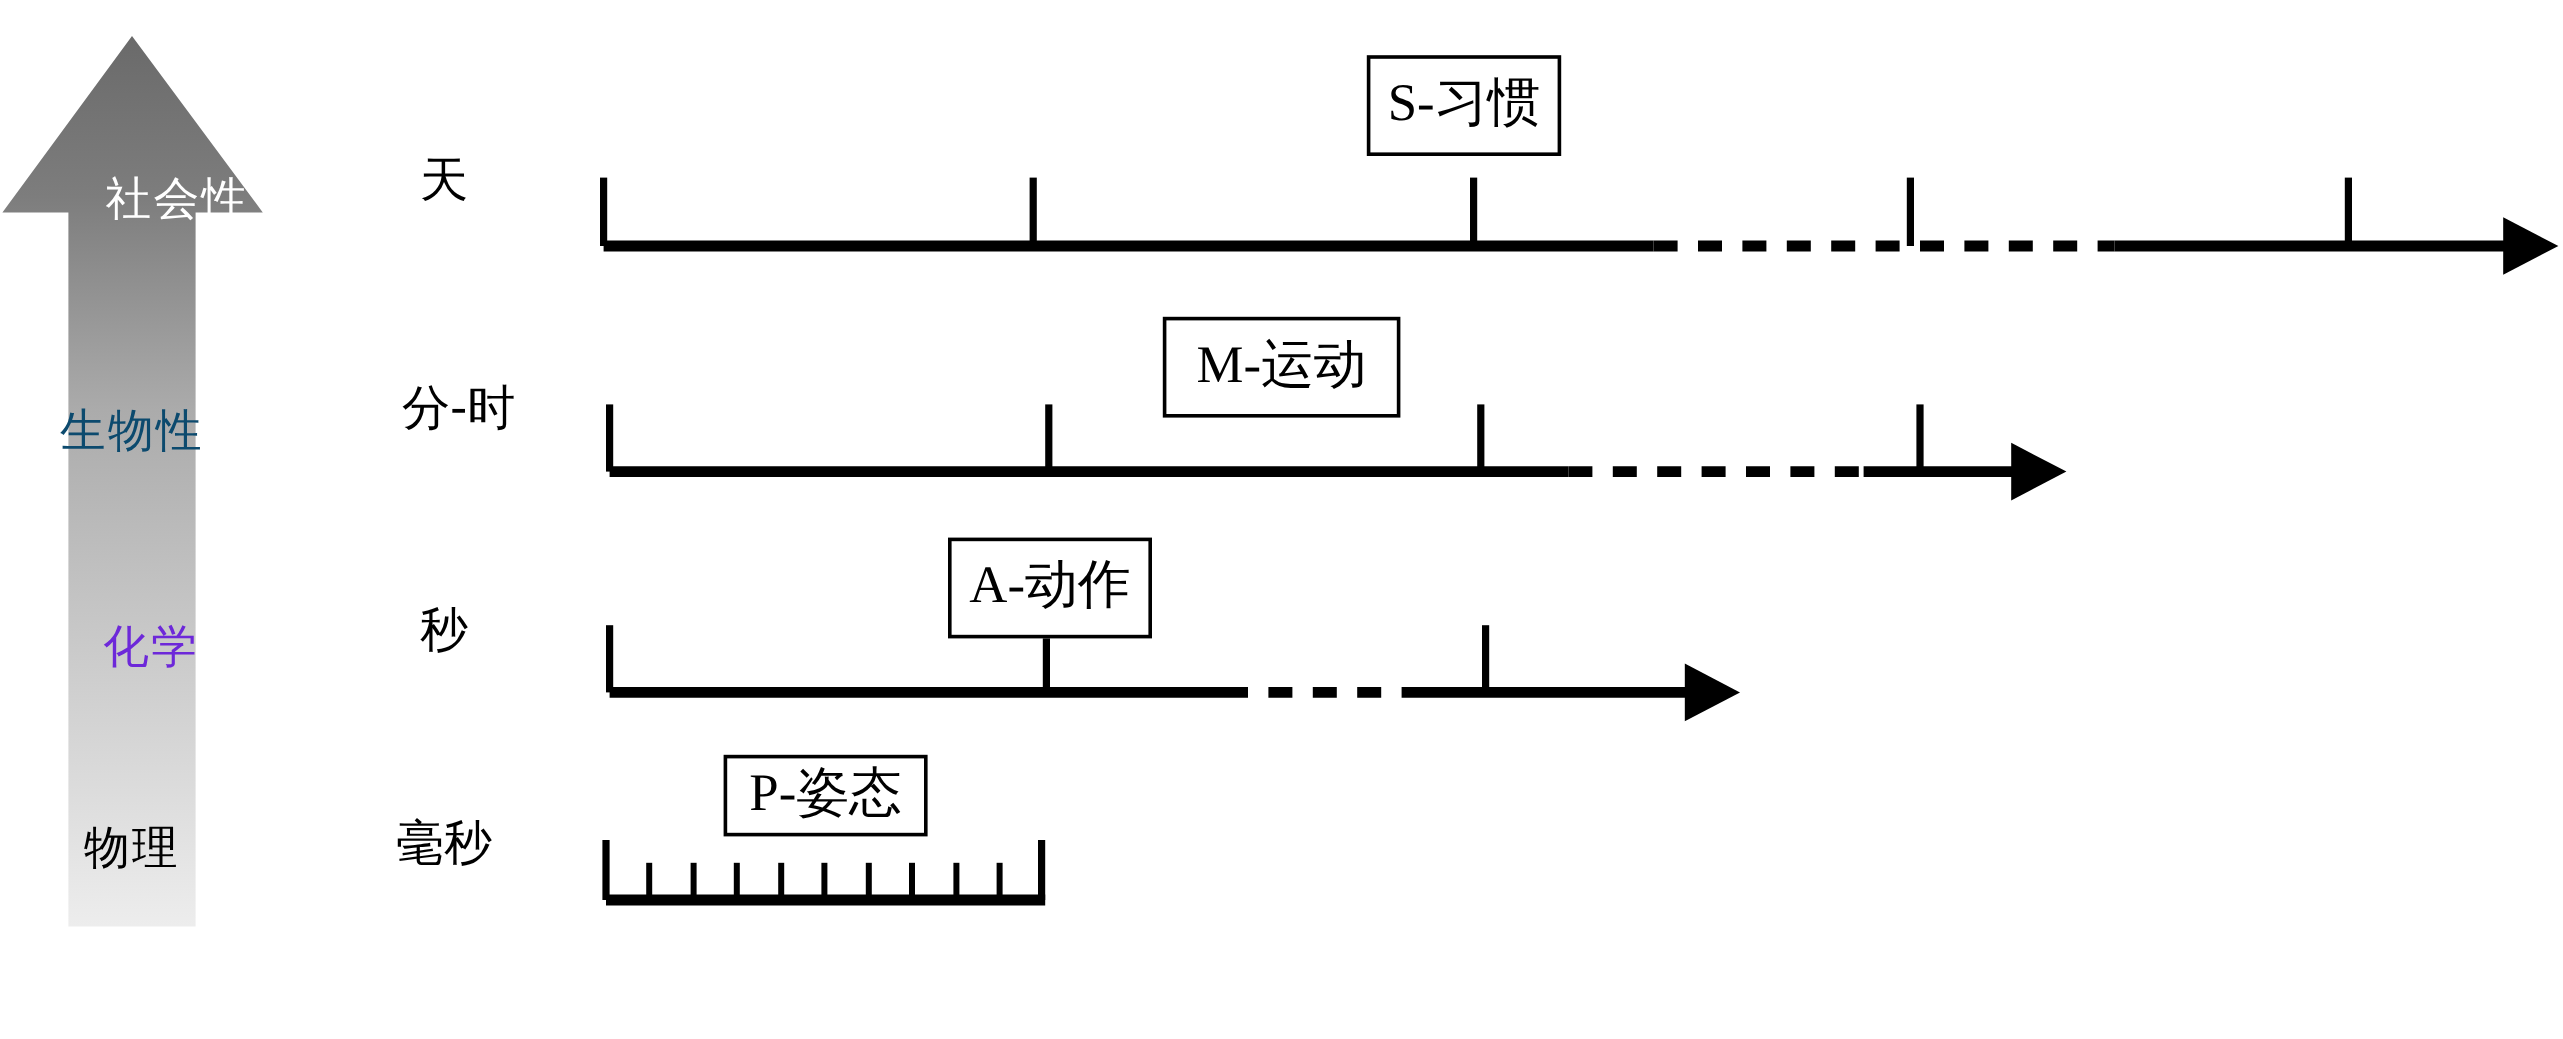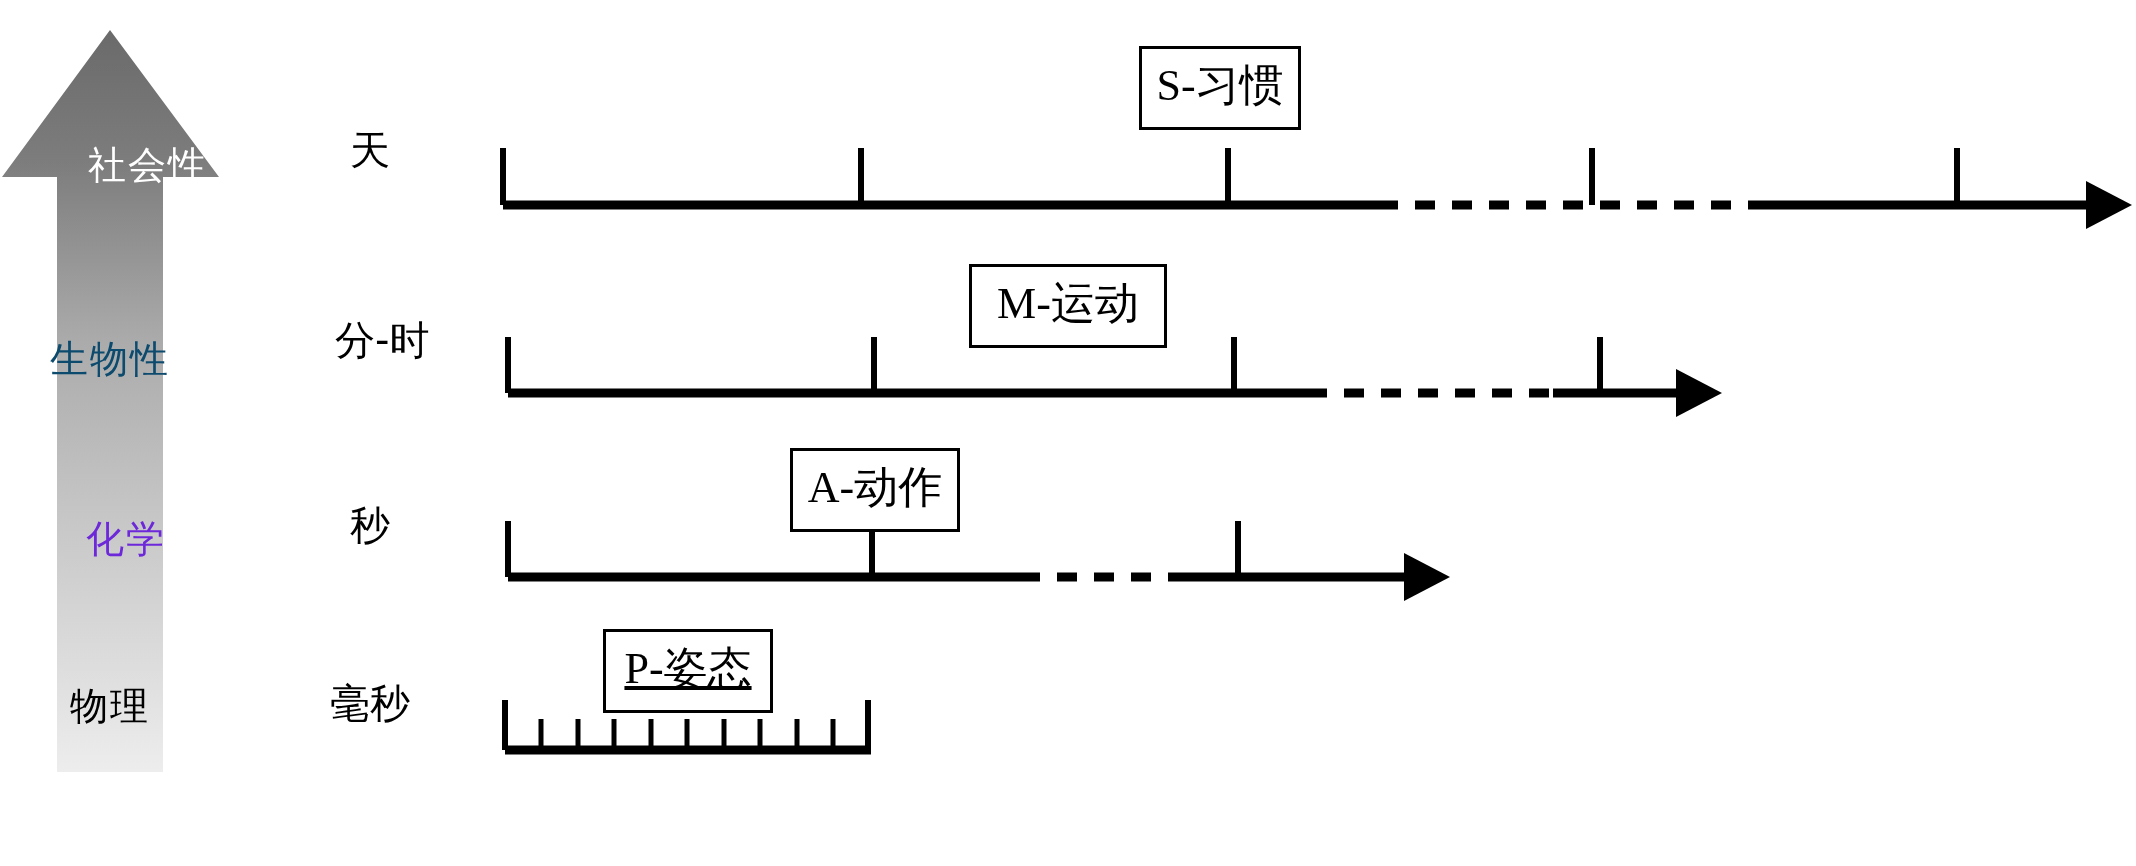--- a/index.html
+++ b/index.html
@@ -141,15 +141,15 @@
   <div class="axis-label" style="left:335px; top:320px;">分-时</div>
   <div class="axis-label" style="left:350px; top:505px;">秒</div>
   <div class="axis-label" style="left:330px; top:683px;">毫秒</div>
 
   <div class="tag-box" style="left:1139px; top:35px; width:162px; height:84px;">S-习惯</div>
 
   <div class="tag-box" style="left:969px; top:253px; width:198px; height:84px;">M-运动</div>
 
   <div class="tag-box" style="left:790px; top:437px; width:170px; height:84px;">A-动作</div>
 
-  <div class="tag-box" style="left:603px; top:618px; width:170px; height:84px;text-decoration:underline;">P-姿态</div>
+  <div class="tag-box" style="left:603px; top:618px; width:170px; height:68px;">P-姿态</div>
 
 </div>
 
 </body></html>

